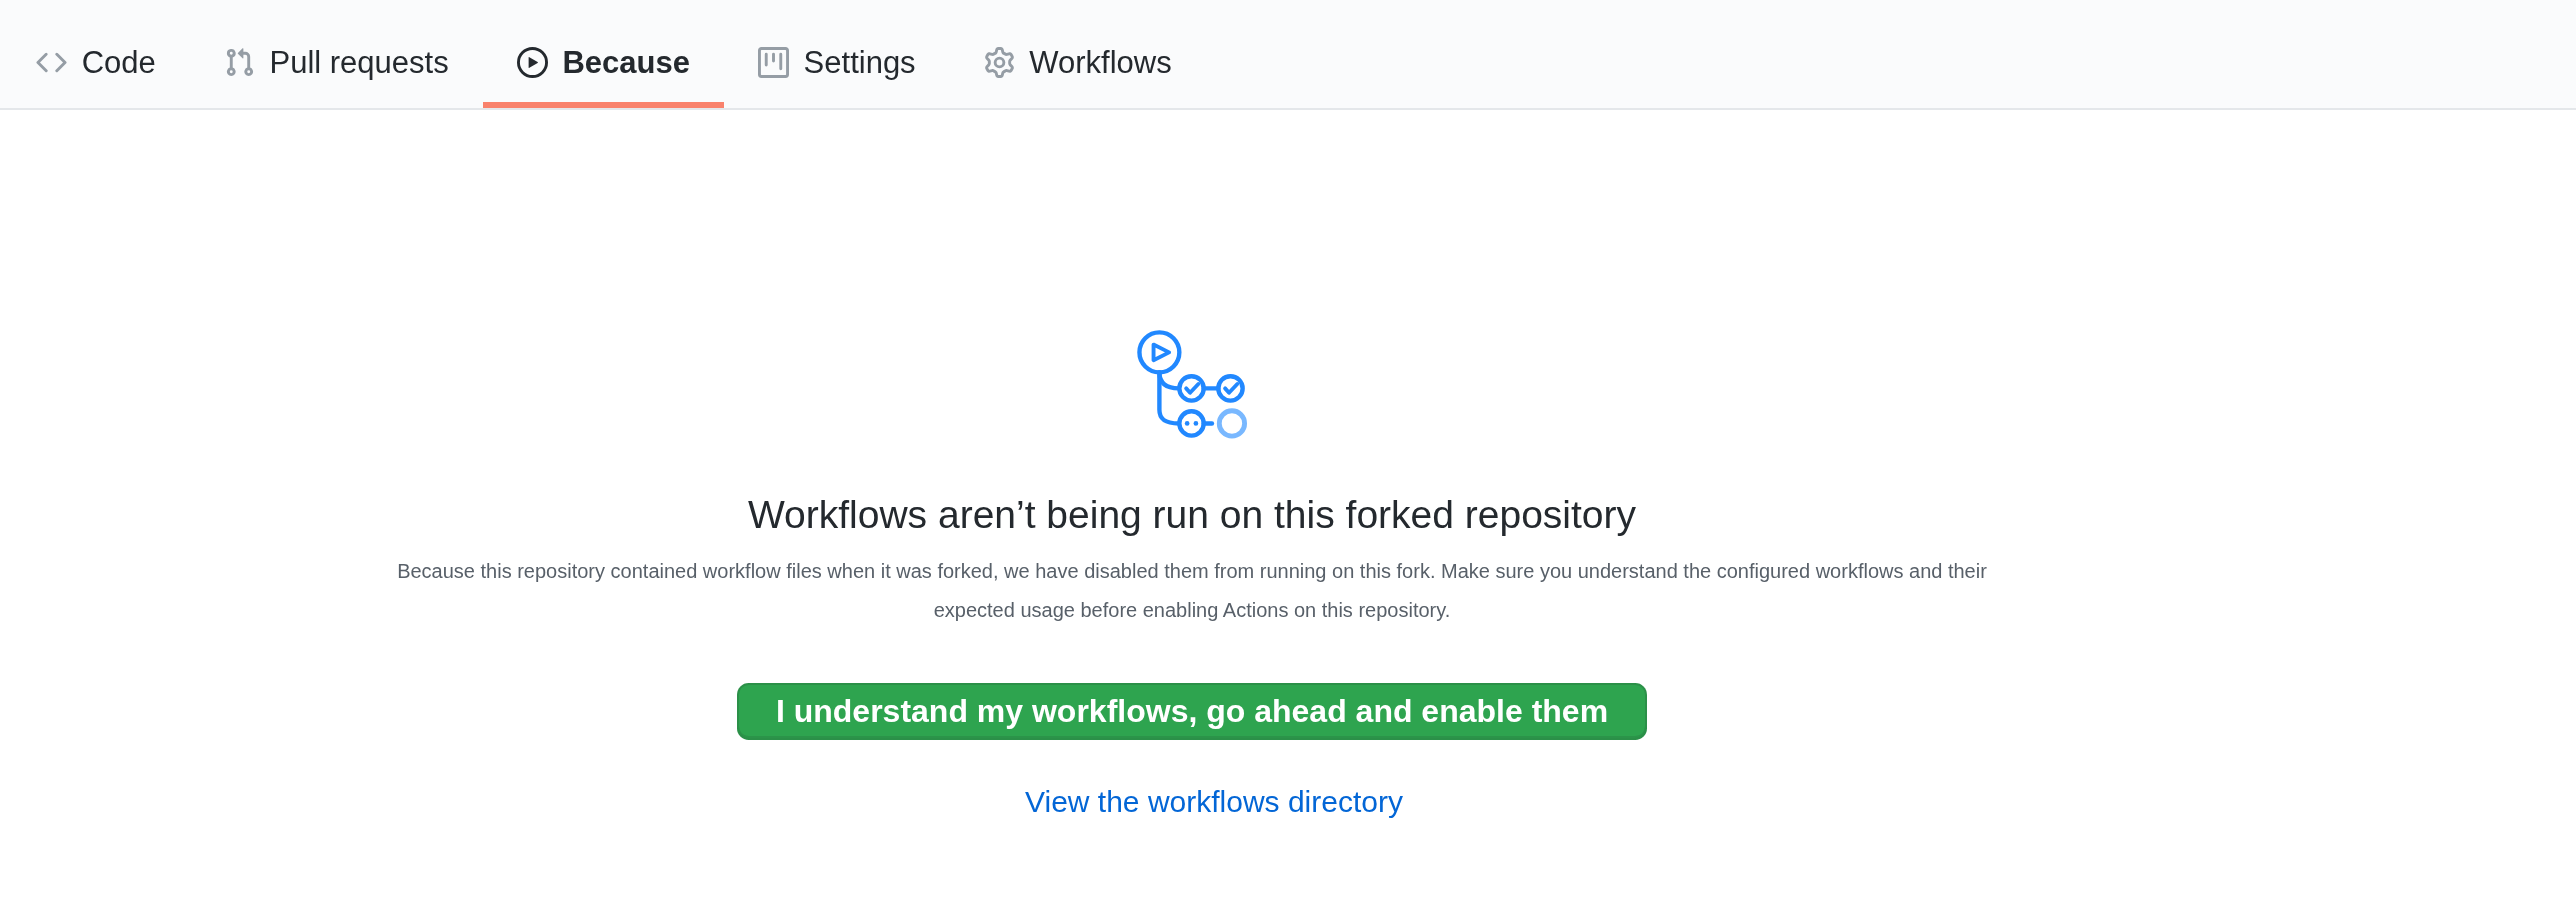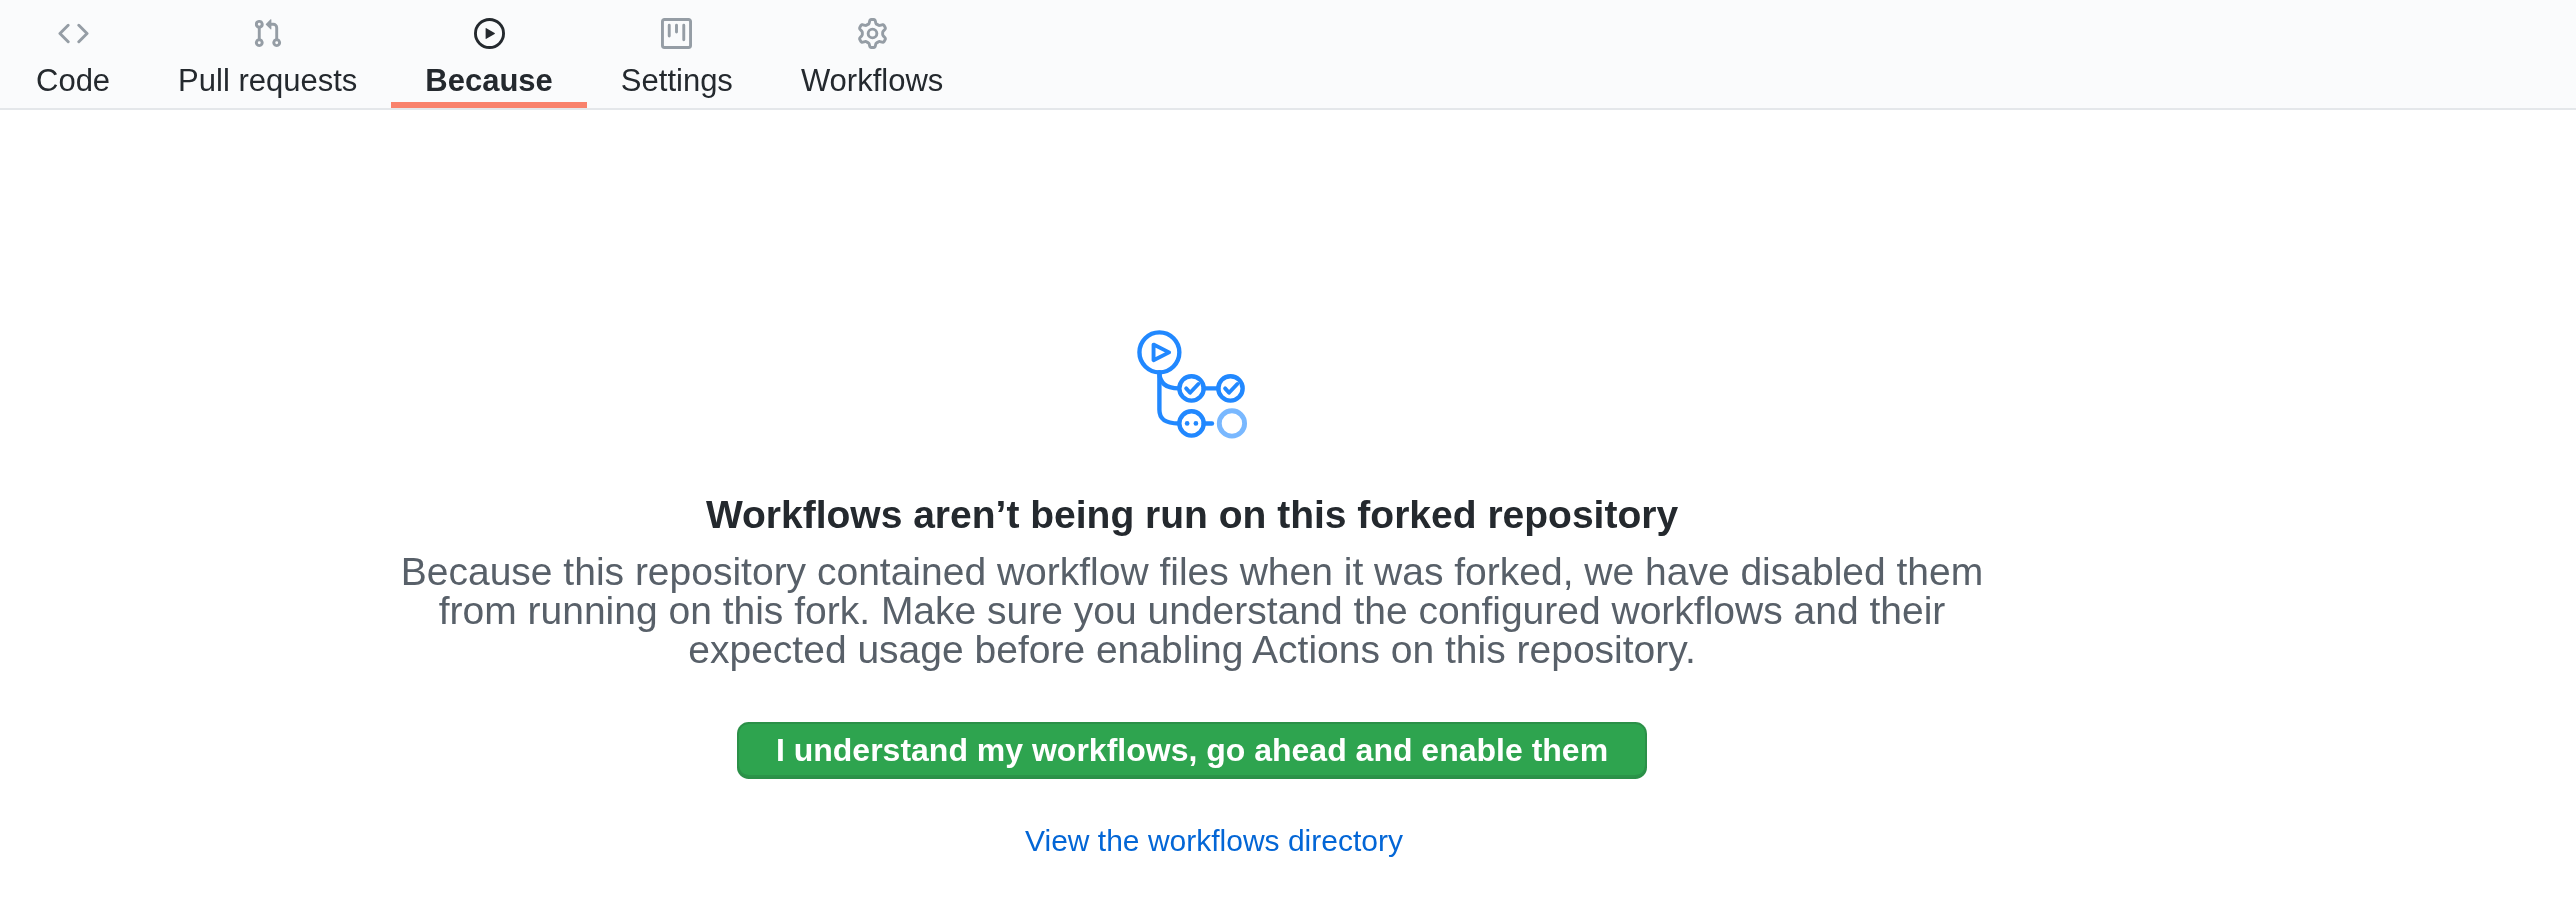--- a/index.html
+++ b/index.html
@@ -24,42 +24,41 @@
   }
   .nav-item {
     display: flex;
     align-items: center;
     gap: 14.7px;
     padding: 0 34px;
     font-size: 31px;
     color: #24292e;
     cursor: pointer;
     white-space: nowrap;
-    flex-direction: column;
   }
   .nav-item .octicon { width: 31px; height: 31px; fill: #959da5; flex: none; }
   .nav-item.active { font-weight: 700; box-shadow: inset 0 -5.9px 0 #f9826c; }
   .nav-item.active .octicon { fill: #24292e; }
 
   
   .content { width: 2384px; }
   .blankslate { text-align: center; padding-top: 219px; }
   .workflow-art { display: inline-block; width: 111px; height: 111px; }
 
   .bs-heading {
     margin: 49px 0 15.6px 0;
     font-size: 39px;
     line-height: 43px;
-    font-weight: 700;
+    font-weight: 400;
     color: #24292e;
   }
   .bs-desc {
     margin: 8px auto;
     max-width: 1612px;
-    font-size: 39px;
+    font-size: 20px;
     line-height: 39px;
     color: #586069;
   }
   .btn-row { margin-top: 53px; }
   .btn-primary {
     display: inline-block;
     box-sizing: border-box;
     height: 57px;
     line-height: 53px;
     padding: 0 37px;

